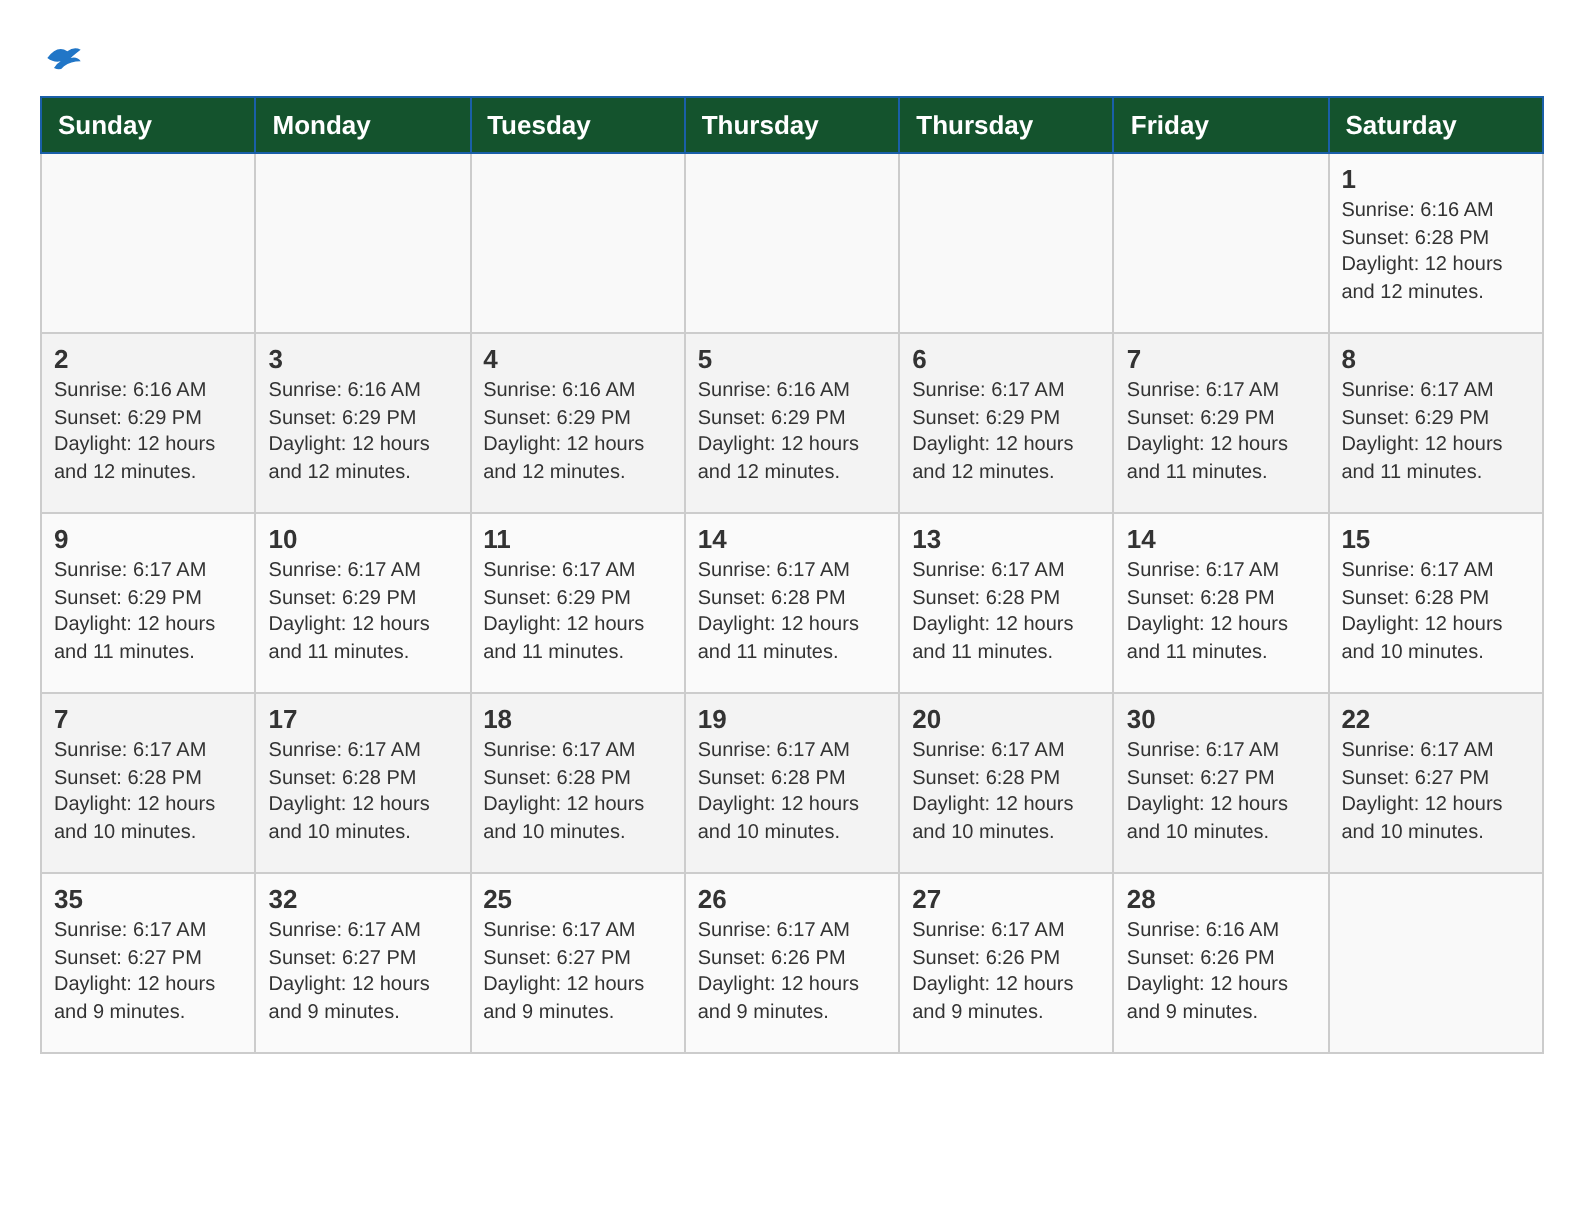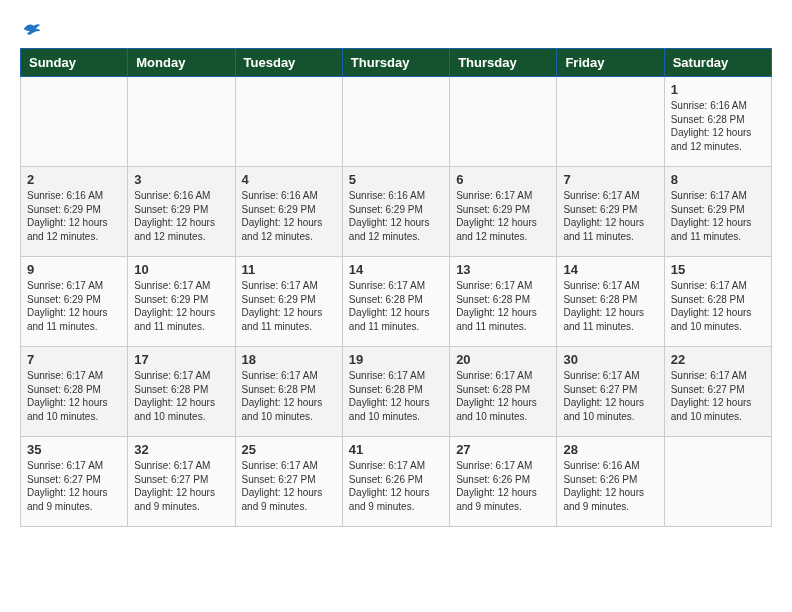--- a/index.html
+++ b/index.html
@@ -306,21 +306,21 @@
 and 9 minutes.</div>
         </td>
         <td>
           <span class="day-number">25</span>
           <div class="day-info" style="white-space: pre-line;">Sunrise: 6:17 AM
 Sunset: 6:27 PM
 Daylight: 12 hours
 and 9 minutes.</div>
         </td>
         <td>
-          <span class="day-number">41</span>
+          <span class="day-number">26</span>
           <div class="day-info" style="white-space: pre-line;">Sunrise: 6:17 AM
 Sunset: 6:26 PM
 Daylight: 12 hours
 and 9 minutes.</div>
         </td>
         <td>
           <span class="day-number">27</span>
           <div class="day-info" style="white-space: pre-line;">Sunrise: 6:17 AM
 Sunset: 6:26 PM
 Daylight: 12 hours

